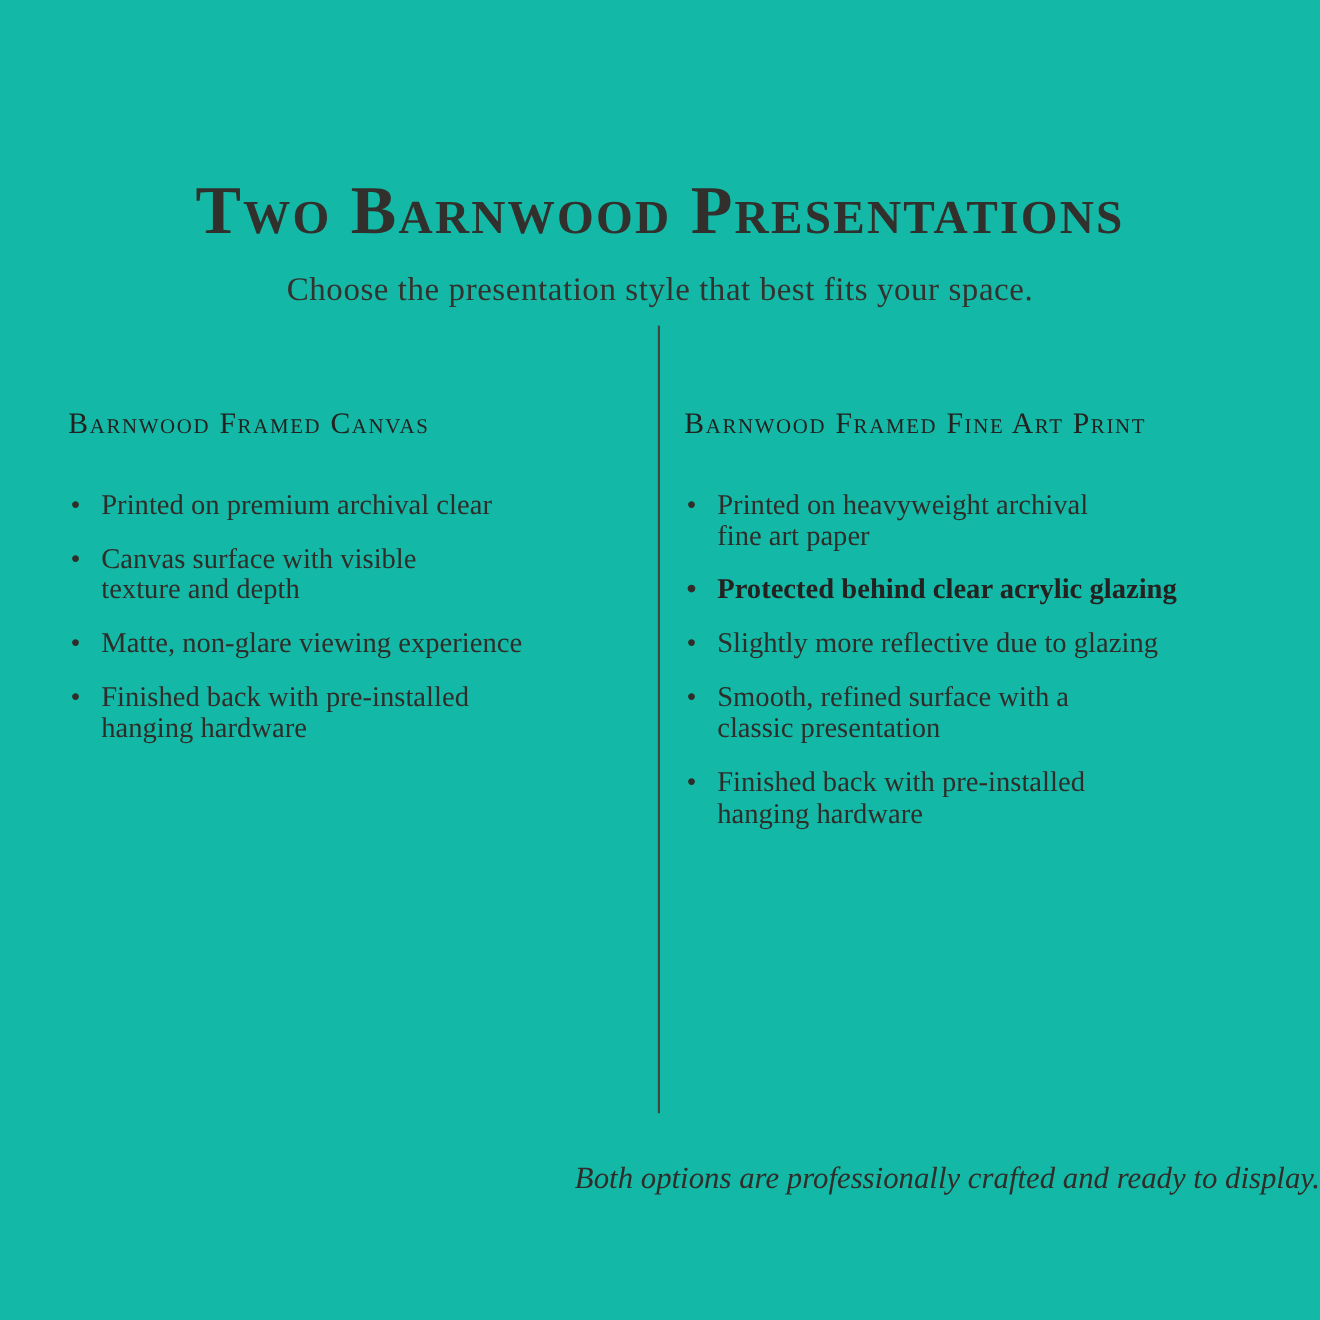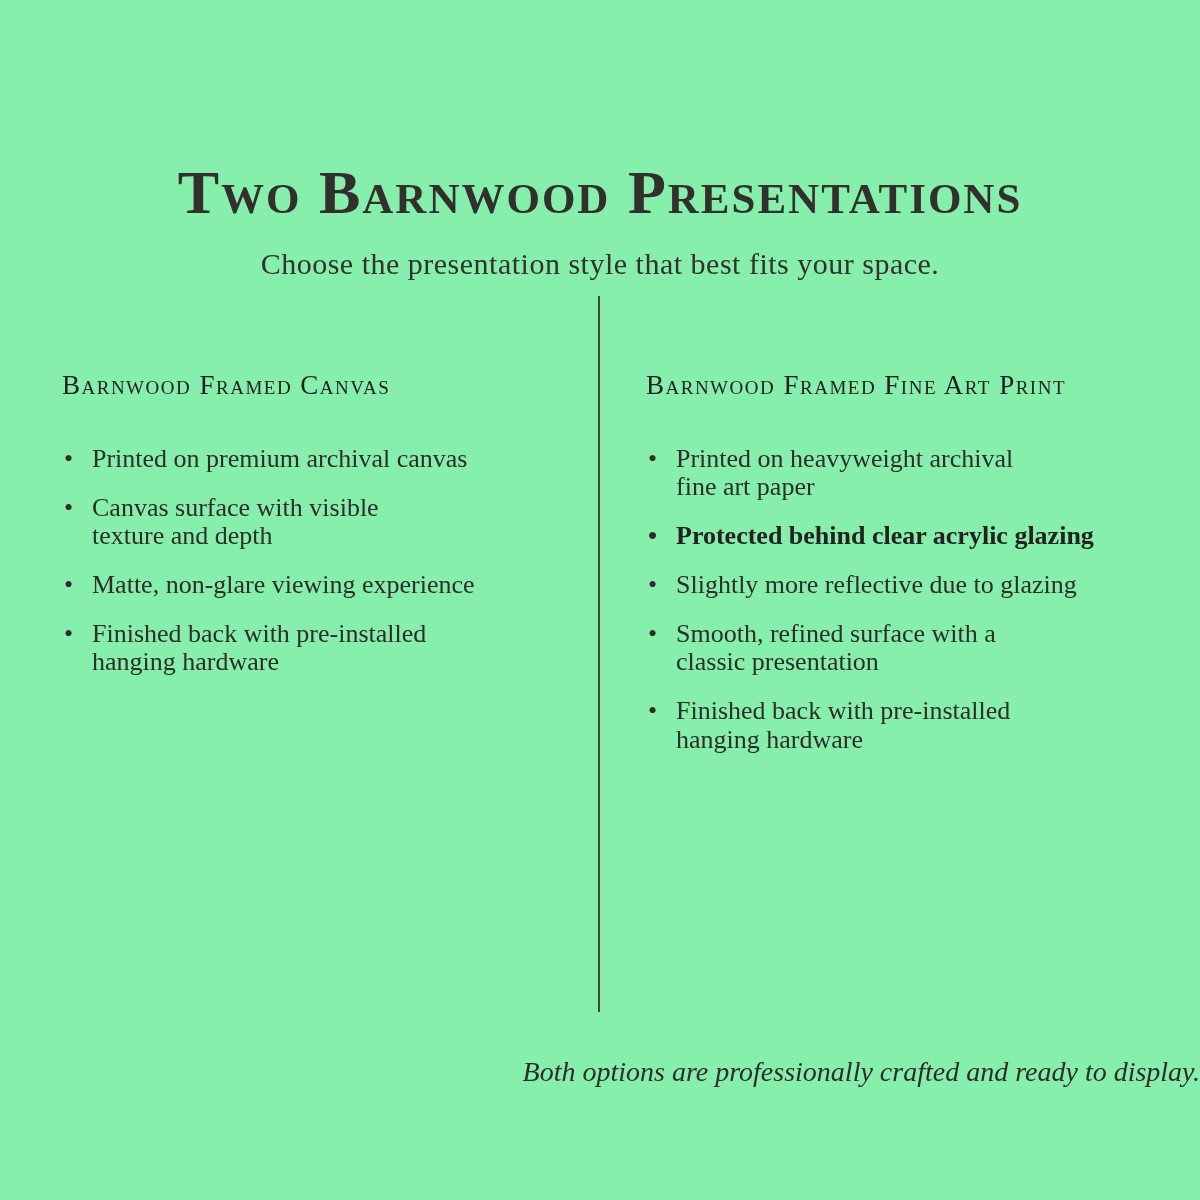--- a/index.html
+++ b/index.html
@@ -5,21 +5,21 @@
   html, body {
     margin: 0;
     padding: 0;
     background: #f1eee8;
     font-family: "Liberation Serif", serif;
   }
   .canvas {
     position: relative;
     width: 1200px;
     height: 1200px;
-    background: #86efac;
+    background: #14b8a6;
     overflow: hidden;
     color: #2f2d29;
   }
   .page-title {
     position: absolute;
     top: 116px;
     left: 0;
     width: 1200px;
     text-align: center;
     font-size: 62px;
@@ -46,21 +46,21 @@
     top: 296px;
     width: 2px;
     height: 716px;
     background: #45443f;
   }
   .column {
     position: absolute;
     top: 370px;
   }
   .column.left  { left: 62px;  width: 505px; }
-  .column.right { left: 622px; width: 520px; margin-left: 24px; }
+  .column.right { left: 622px; width: 520px; }
   .column-heading {
     font-size: 27px;
     font-weight: 400;
     font-variant: small-caps;
     letter-spacing: 1.5px;
     color: #232220;
     margin: 0 0 44px 0;
   }
   ul.bullet-list {
     list-style: none;
@@ -103,21 +103,21 @@
 
   <h1 class="page-title">Two Barnwood Presentations</h1>
 
   <div class="page-subtitle">Choose the presentation style that best fits your space.</div>
 
   <div class="divider"></div>
 
   <section class="column left">
     <h2 class="column-heading">Barnwood Framed Canvas</h2>
     <ul class="bullet-list">
-        <li><span class="bullet-text">Printed on premium archival canvas</span></li>
+        <li><span class="bullet-text">Printed on premium archival clear</span></li>
         <li><span class="bullet-text">Canvas surface with visible
 texture and depth</span></li>
         <li><span class="bullet-text">Matte, non-glare viewing experience</span></li>
         <li><span class="bullet-text">Finished back with pre-installed
 hanging hardware</span></li>
       </ul>
   </section>
 
   <section class="column right">
     <h2 class="column-heading">Barnwood Framed Fine Art Print</h2>

